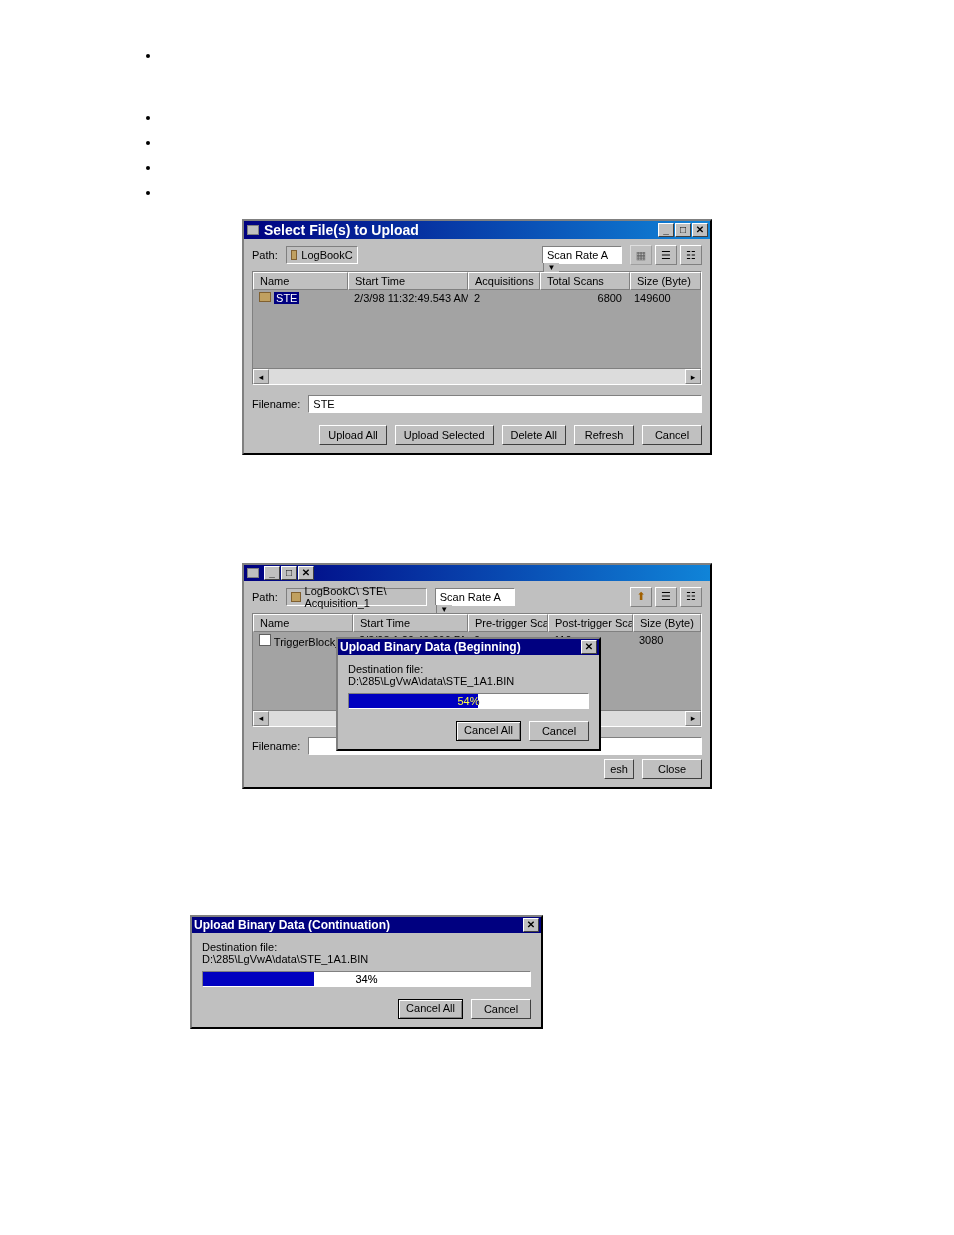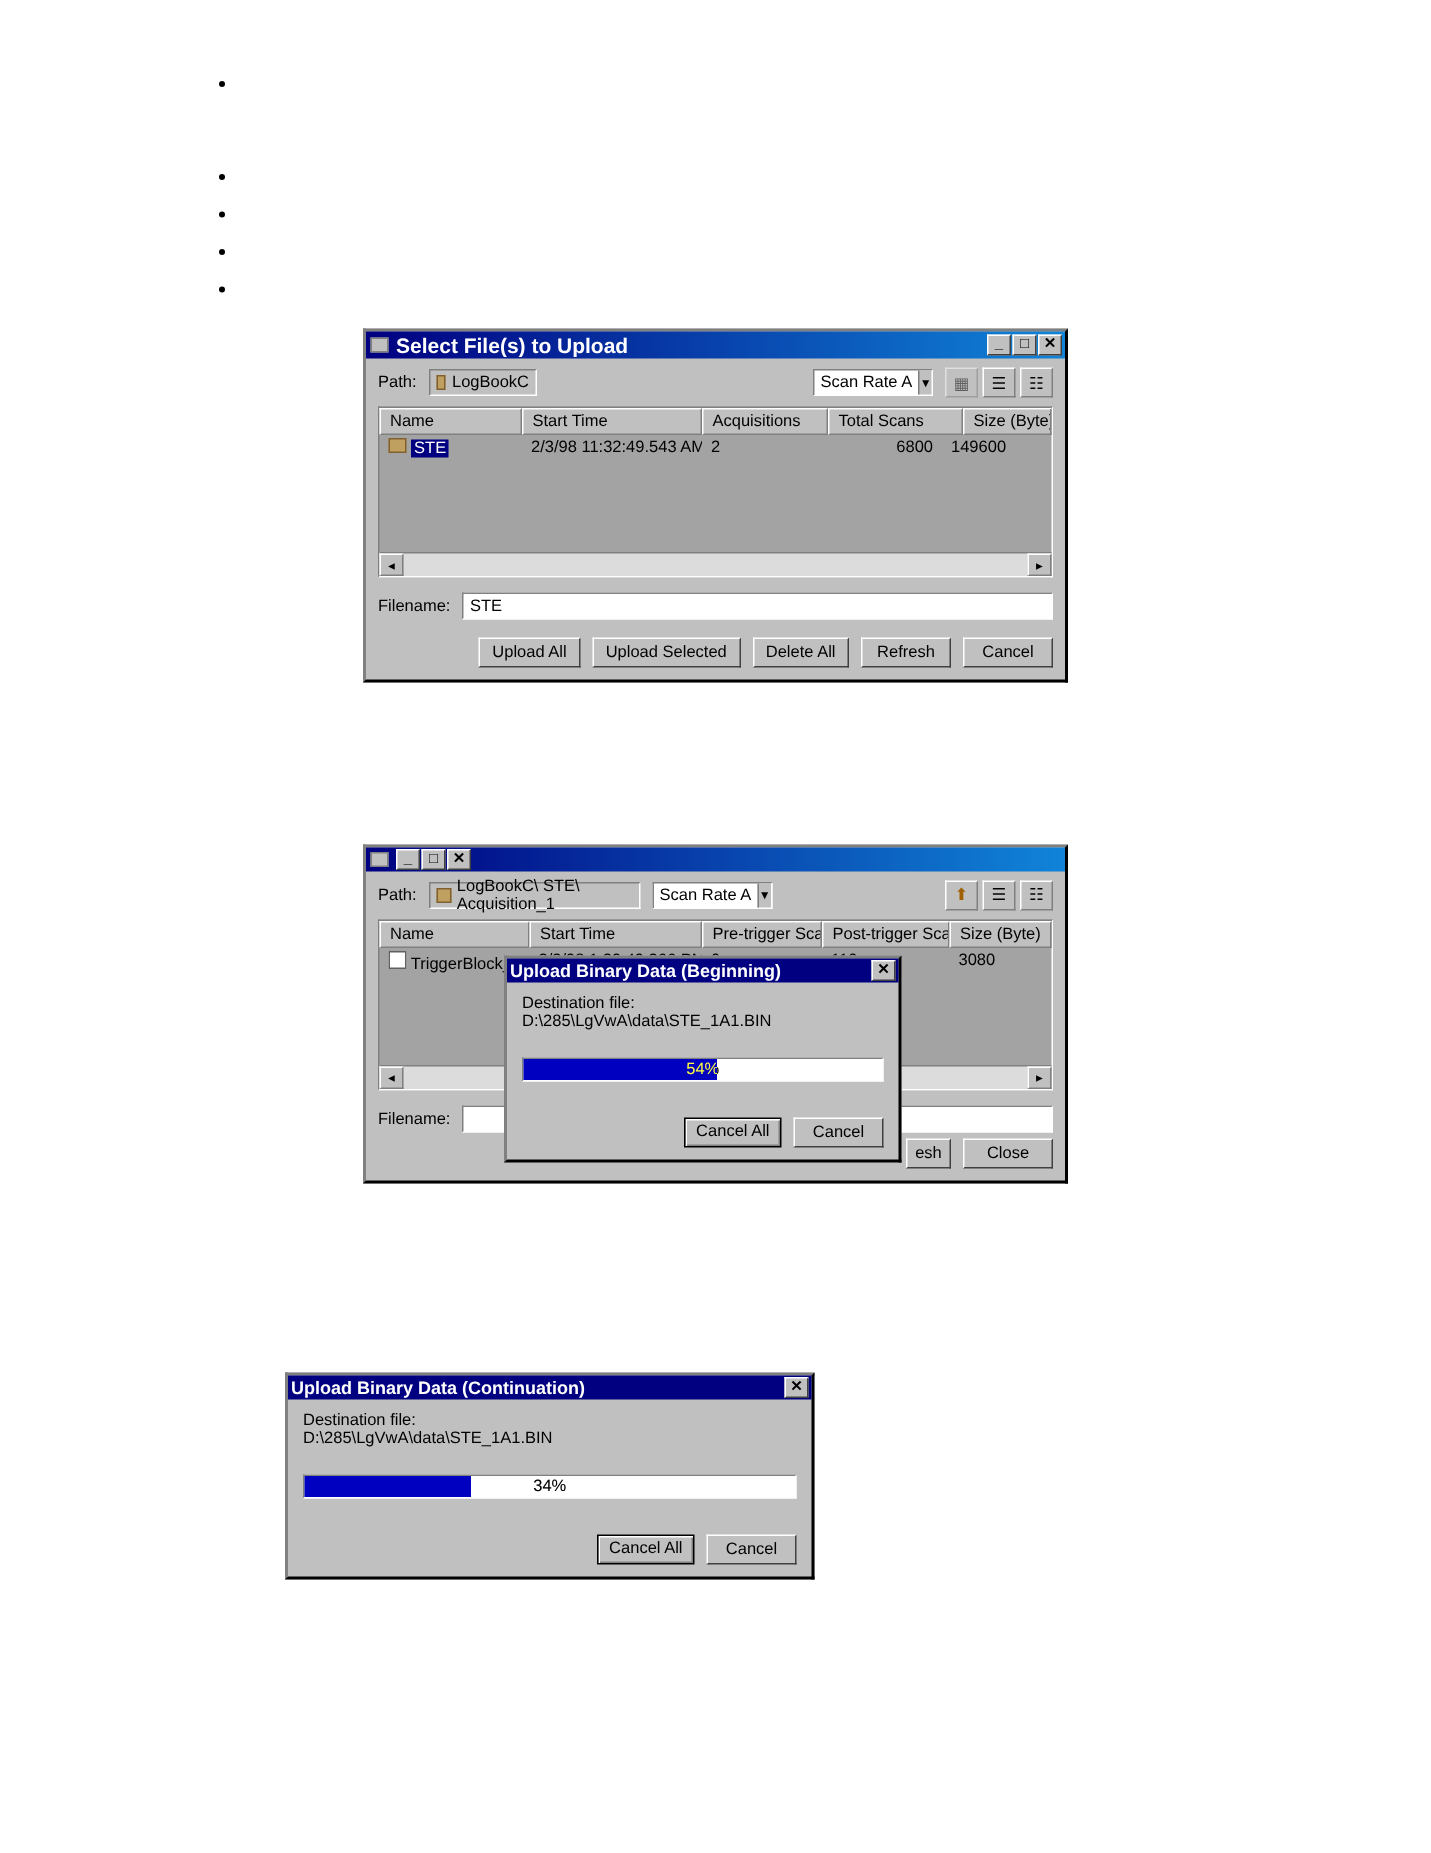--- a/index.html
+++ b/index.html
@@ -104,20 +104,21 @@
   }
   .select-box {
     background: #fff;
     border: 1px solid #808080;
     border-right-color: #fff;
     border-bottom-color: #fff;
     display: flex;
     align-items: stretch;
     height: 18px;
     font-size: 11px;
+    flex-direction: column;
   }
   .select-box .sel-text {
     padding: 2px 4px;
     flex: 1;
     white-space: nowrap;
   }
   .select-box .sel-arrow {
     width: 16px;
     background: #c0c0c0;
     border-left: 1px solid #808080;
@@ -260,21 +261,21 @@
   .modal .body {
     padding: 8px 10px;
   }
   .progress-outer {
     height: 16px;
     background: #fff;
     border: 1px solid #808080;
     border-right-color: #fff;
     border-bottom-color: #fff;
     position: relative;
-    margin: 18px 0;
+    margin: 6px 0;
   }
   .progress-fill {
     position: absolute;
     left: 0; top: 0; bottom: 0;
     background: #0000c0;
   }
   .progress-label {
     position: absolute;
     left: 0; right: 0; top: 0; bottom: 0;
     display: flex;
@@ -355,21 +356,21 @@
       <div class="tool-icon" style="opacity:0.5">▦</div>
       <div class="tool-icon">☰</div>
       <div class="tool-icon">☷</div>
     </div>
   </div>
 
   <div class="list-area">
     <div class="list-header">
       <div class="col" style="width:95px">Name</div>
       <div class="col" style="width:120px">Start Time</div>
-      <div class="col" style="width:84px">Acquisitions</div>
+      <div class="col" style="width:72px">Acquisitions</div>
       <div class="col" style="width:90px">Total Scans</div>
       <div class="col" style="flex:1">Size (Byte)</div>
     </div>
     <div class="list-body">
       <div class="list-row">
         <div class="cell" style="width:95px"><span class="folder-ico"></span> <span class="sel-cell">STE</span></div>
         <div class="cell" style="width:120px">2/3/98 11:32:49.543 AM</div>
         <div class="cell" style="width:70px">2</div>
         <div class="cell" style="width:90px;text-align:right">6800</div>
         <div class="cell" style="flex:1">149600</div>

